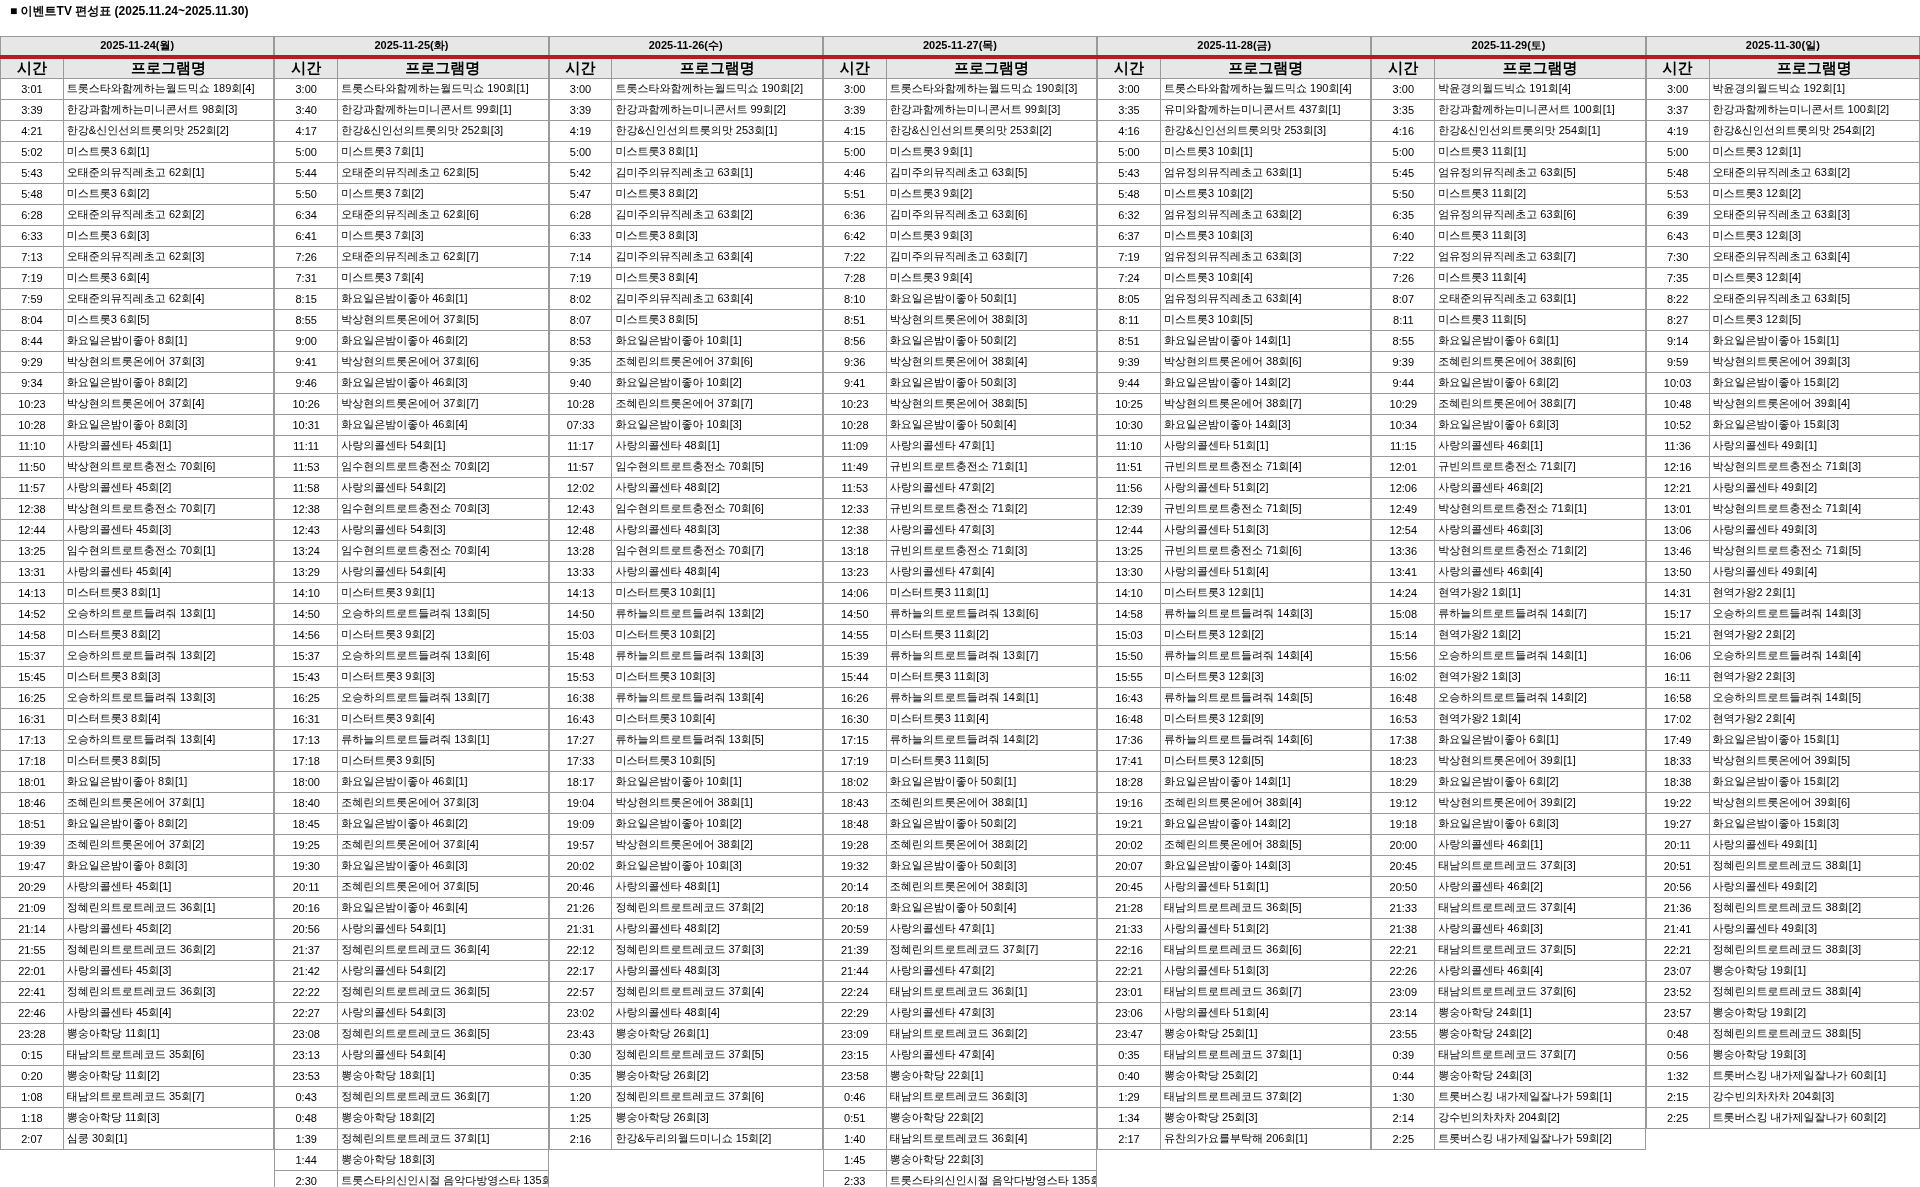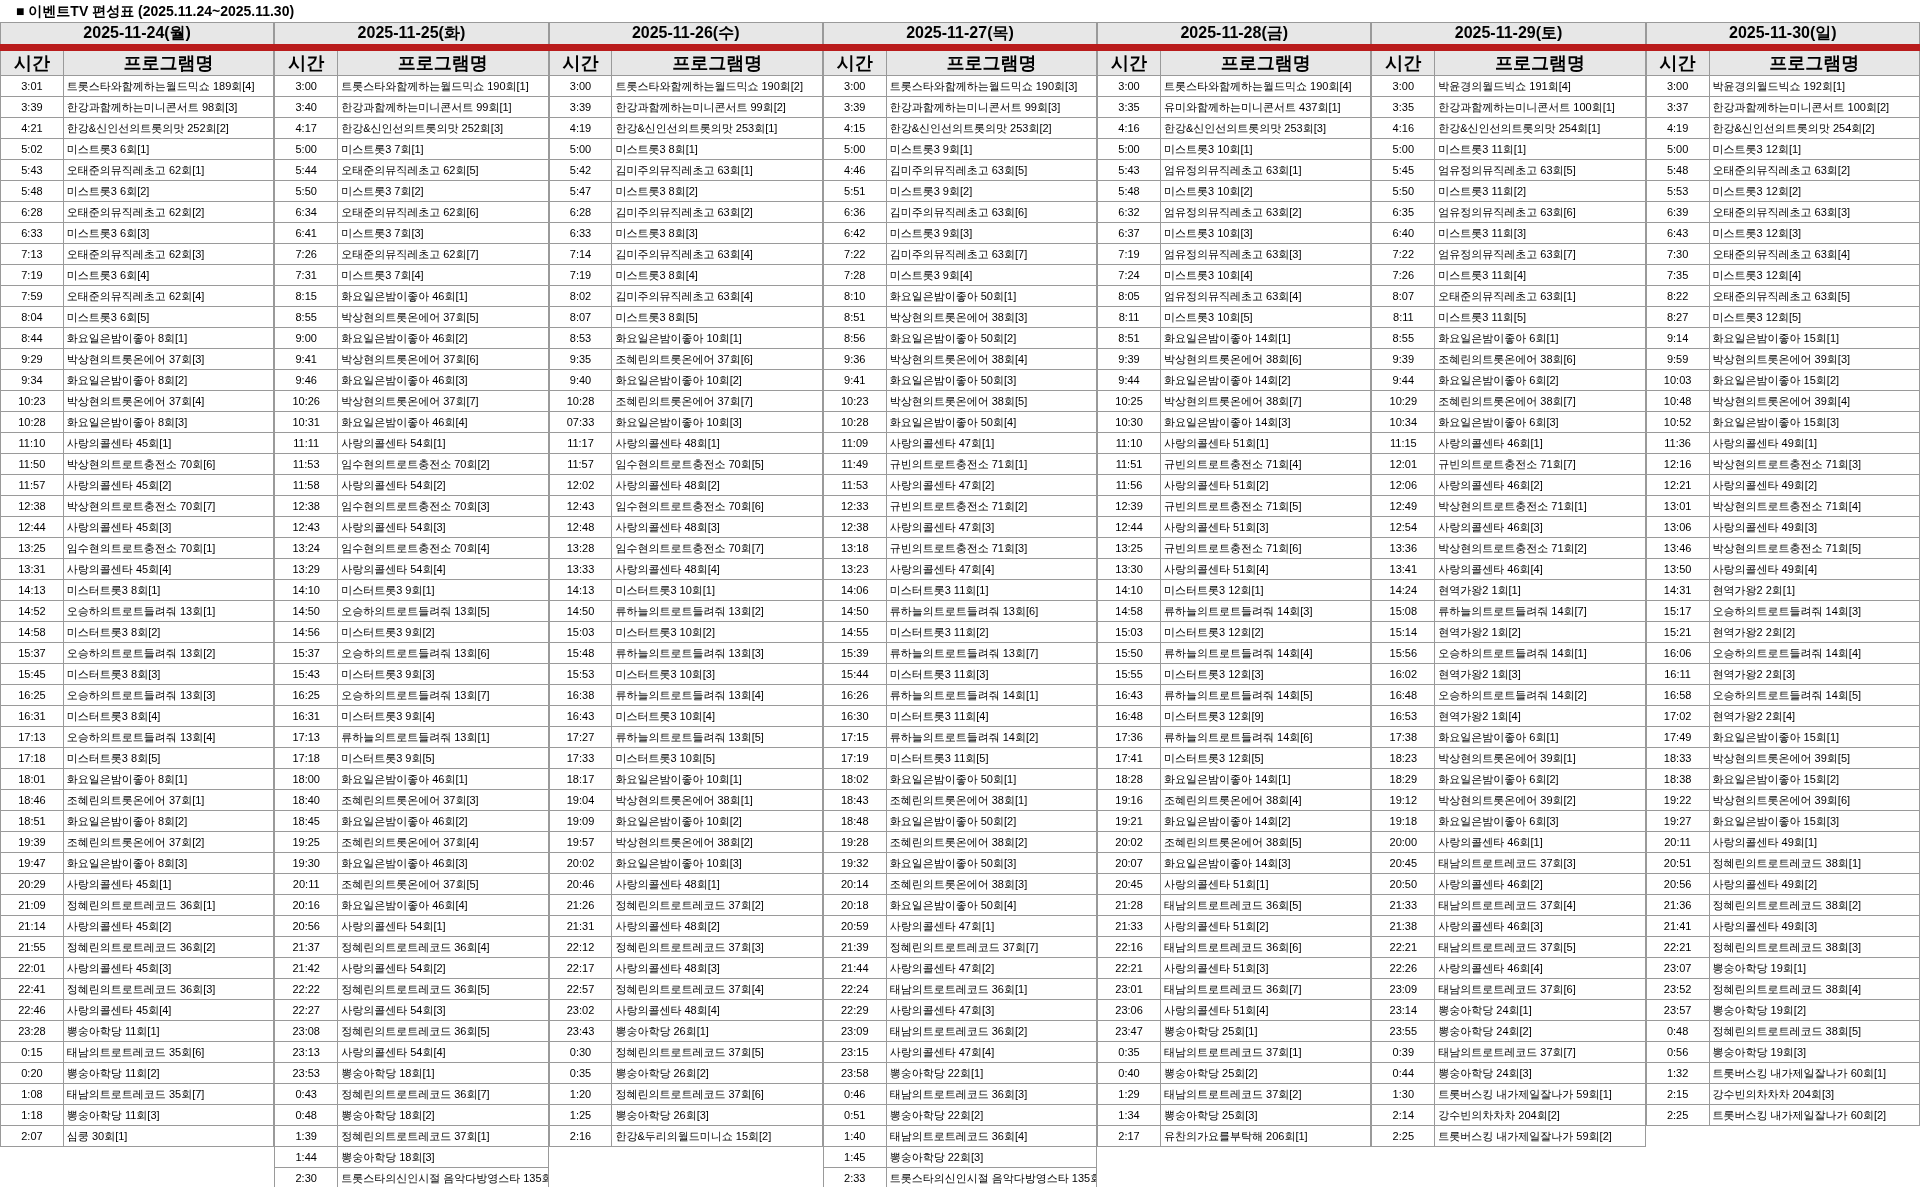--- a/index.html
+++ b/index.html
@@ -1,26 +1,26 @@
 <!DOCTYPE html>
 <html lang="ko"><head>
 <meta charset="utf-8">
 <style>
   html,body{margin:0;padding:0;background:#ffffff;color:#000;
     font-family:"Liberation Sans","DejaVu Sans",sans-serif;}
   .page{width:1920px;}
-  .title-bar{height:22px;line-height:22px;font-size:14px;font-weight:bold;
-    padding-left:16px;letter-spacing:0;}
+  .title-bar{height:36px;line-height:22px;font-size:12px;font-weight:bold;
+    padding-left:10px;letter-spacing:0;}
   .grid{display:flex;align-items:flex-start;width:1920px;}
   .day-col{flex:0 0 14.2857%;min-width:0;}
   table{border-collapse:collapse;width:100%;table-layout:fixed;}
   th,td{border:1px solid #9a9a9a;overflow:hidden;white-space:nowrap;box-sizing:border-box;}
   thead th{background:#e7e7e7;font-weight:bold;text-align:center;height:20px;
-    font-size:18px;padding:0 2px;}
-  th.date-th{font-size:16px;border-bottom:7px solid #b91c1c;}
+    font-size:15px;padding:0 2px;}
+  th.date-th{font-size:11px;border-bottom:4px solid #b91c1c;}
   td.time{text-align:center;font-size:11px;height:21px;padding:0 1px;}
   td.prog{font-size:11px;text-align:left;padding:0 3px;}
   col.c-time{width:23%;}
   col.c-prog{width:77%;}
 </style>
 </head>
 <body>
 
 <div class="page">
   <div class="title-bar">■  이벤트TV 편성표 (2025.11.24~2025.11.30)</div>

